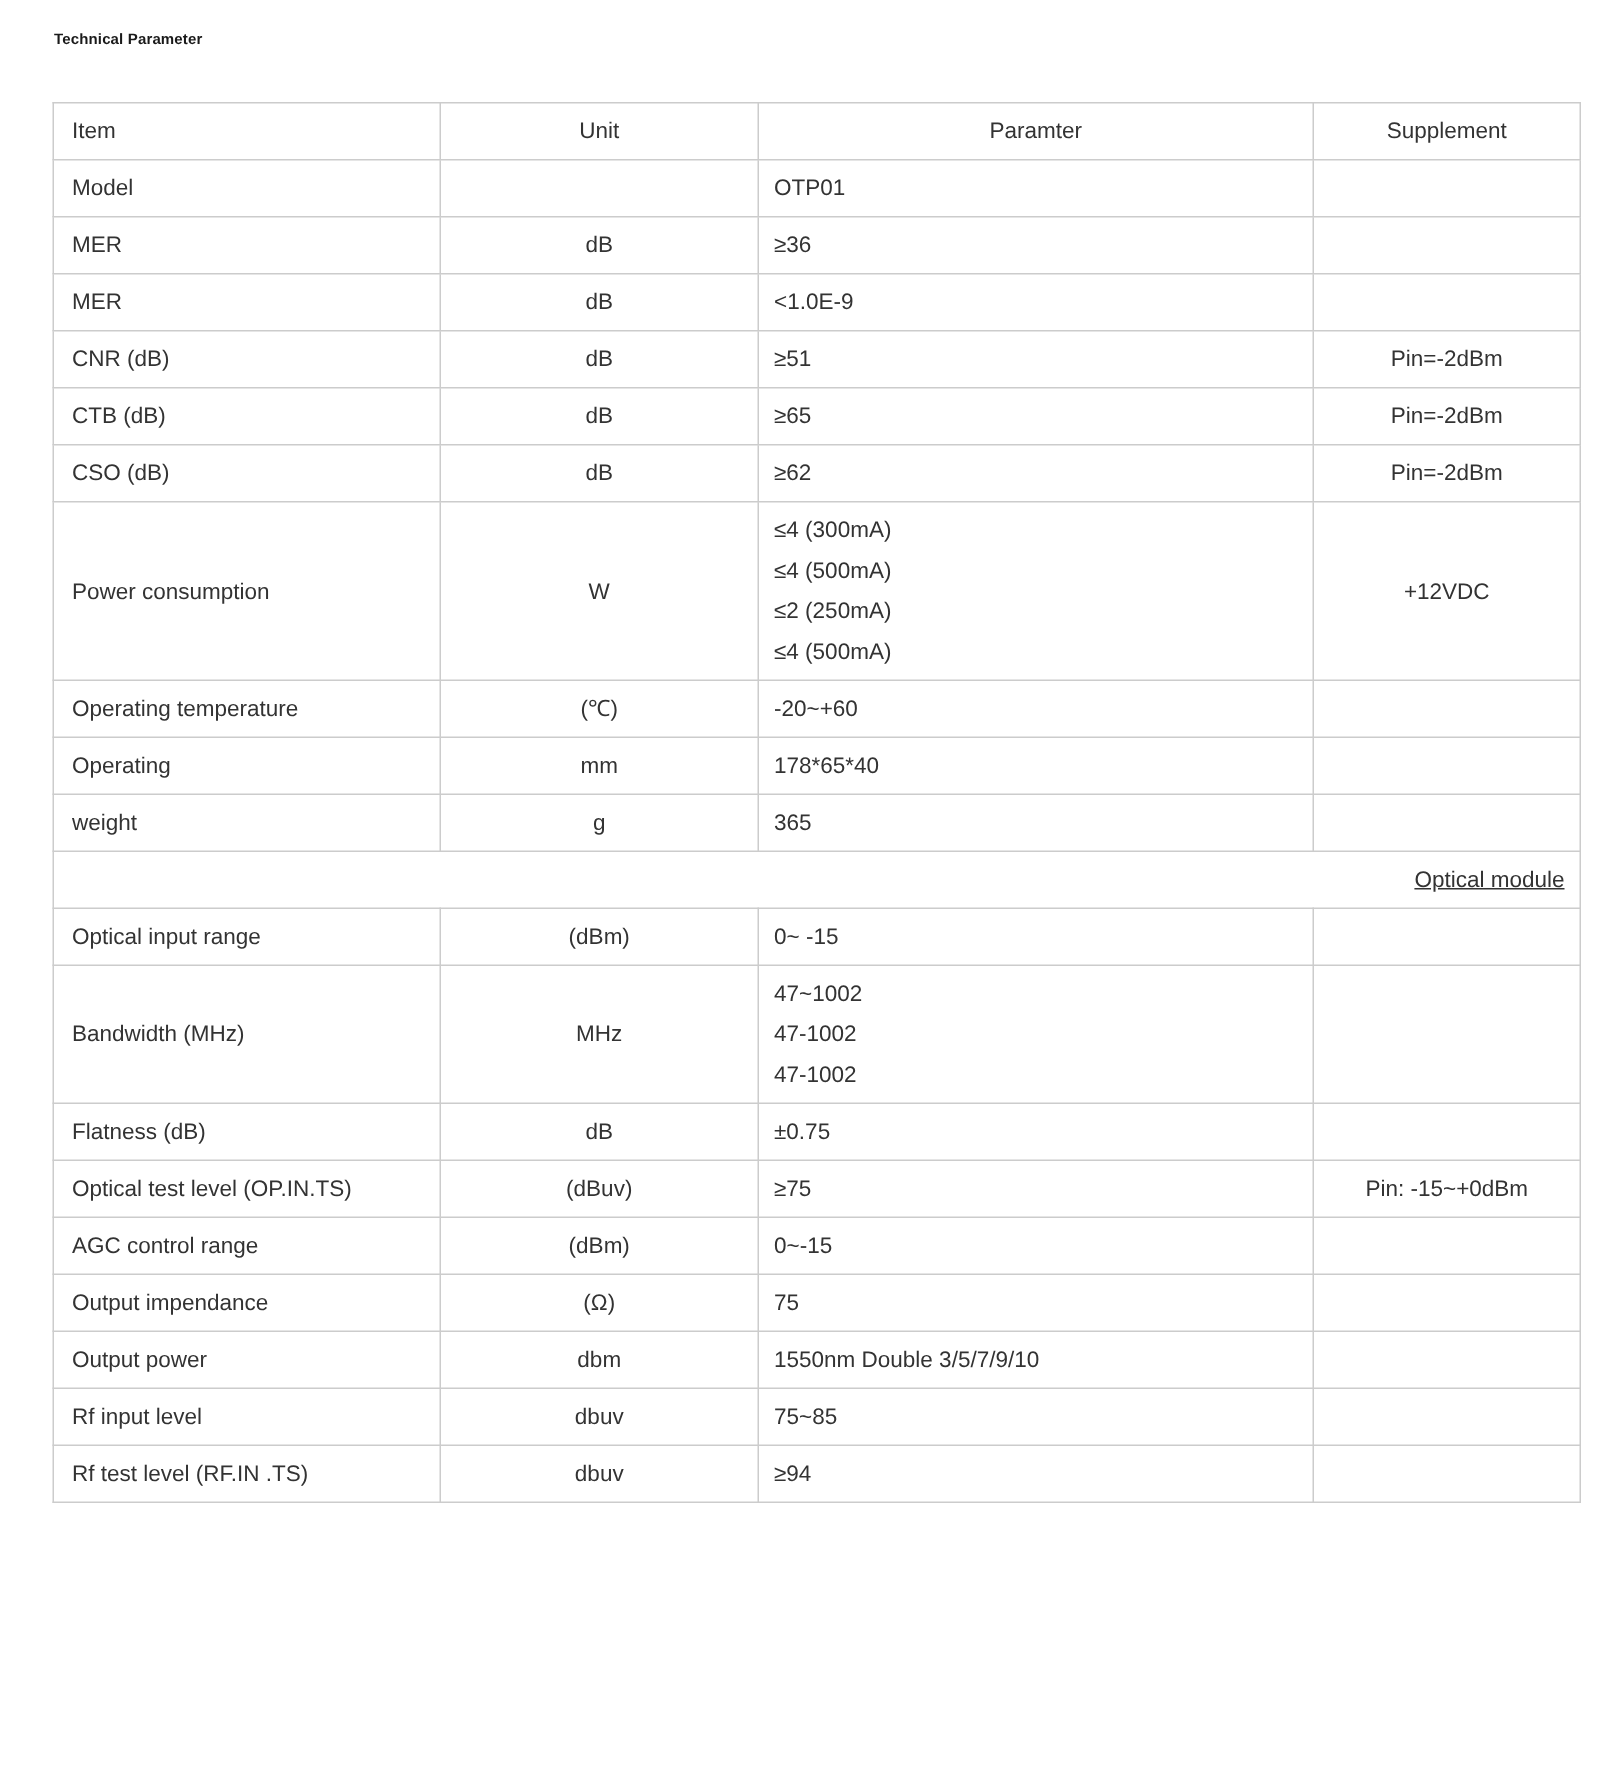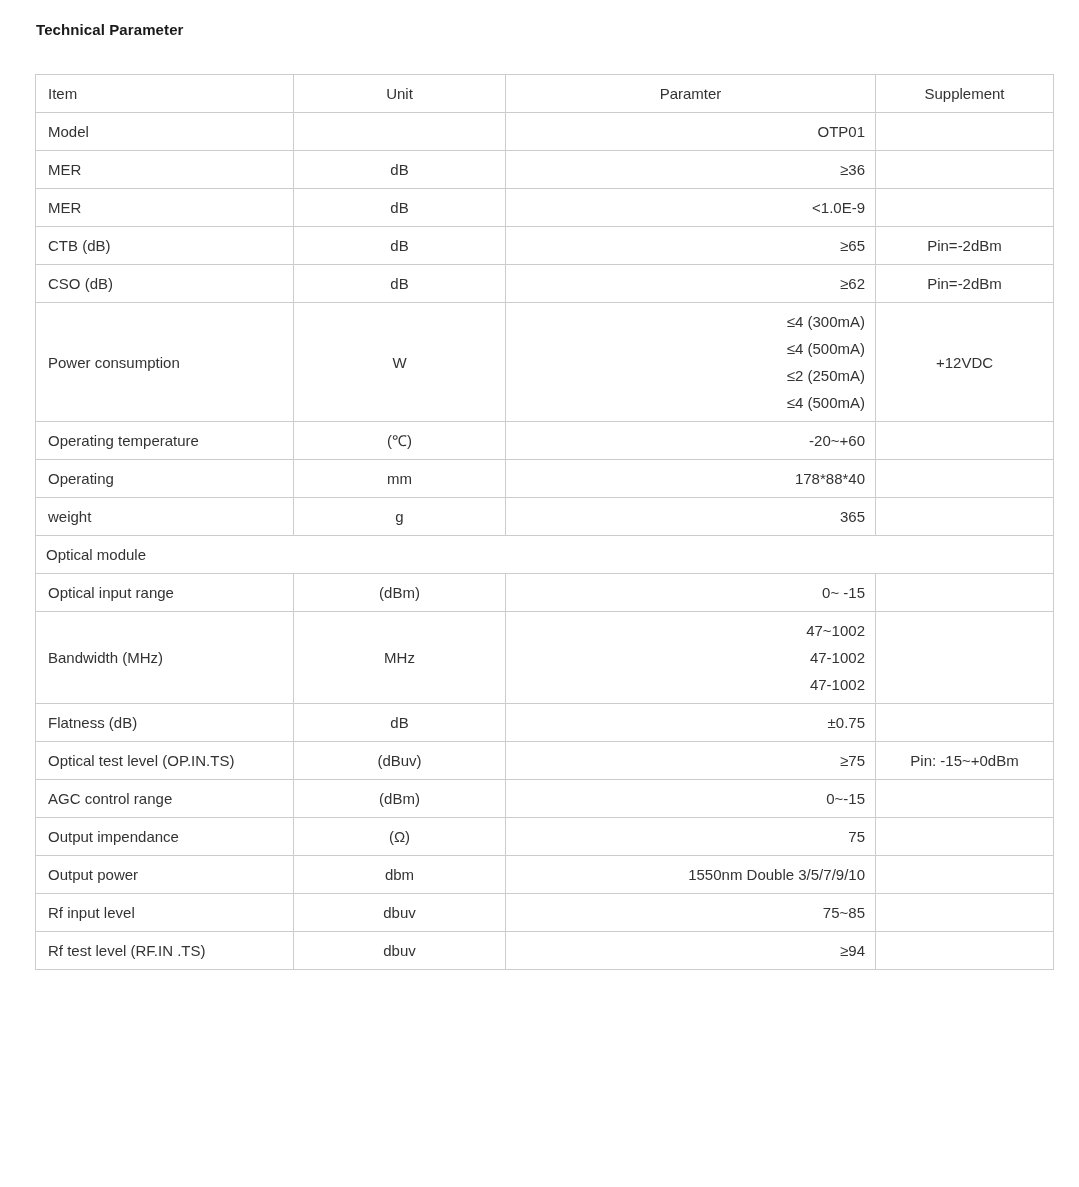--- a/index.html
+++ b/index.html
@@ -10,21 +10,21 @@
     color: #333333;
   }
   .page {
     width: 1079px;
     height: 1187px;
     box-sizing: border-box;
     padding: 21px 0 0 35px;
     background: #ffffff;
   }
   .title {
-    font-size: 15px;
+    font-size: 10px;
     font-weight: bold;
     color: #1a1a1a;
     margin: 0 0 13px 1px;
     letter-spacing: 0.1px;
   }
   table.spec-table {
     border-collapse: collapse;
     table-layout: fixed;
     width: 1018px;
     margin-top: 36px;
@@ -42,25 +42,26 @@
     box-sizing: border-box;
     overflow: hidden;
     background: #ffffff;
   }
   .spec-table th.item-head,
   .spec-table td.item-cell {
     text-align: left;
     padding-left: 12px;
   }
   .spec-table td.section-cell {
-    text-align: left;
+    text-align: right;
+    text-decoration: underline;
   }
   .param-line {
     line-height: 27px;
-    text-align: right;
+    text-align: left;
   }
 </style>
 </head>
 <body>
 
 <div class="page">
   <h2 class="title">Technical Parameter</h2>
 
   <table class="spec-table">
     <colgroup>
@@ -96,20 +97,28 @@
         </tr>
         <tr>
           <td class="item-cell">MER</td>
           <td class="unit-cell">dB</td>
           <td class="param-cell">
             <div class="param-line">&lt;1.0E-9</div>
           </td>
           <td class="supp-cell"></td>
         </tr>
         <tr>
+          <td class="item-cell">CNR (dB)</td>
+          <td class="unit-cell">dB</td>
+          <td class="param-cell">
+            <div class="param-line">≥51</div>
+          </td>
+          <td class="supp-cell">Pin=-2dBm</td>
+        </tr>
+        <tr>
           <td class="item-cell">CTB (dB)</td>
           <td class="unit-cell">dB</td>
           <td class="param-cell">
             <div class="param-line">≥65</div>
           </td>
           <td class="supp-cell">Pin=-2dBm</td>
         </tr>
         <tr>
           <td class="item-cell">CSO (dB)</td>
           <td class="unit-cell">dB</td>
@@ -134,21 +143,21 @@
           <td class="unit-cell">(℃)</td>
           <td class="param-cell">
             <div class="param-line">-20~+60</div>
           </td>
           <td class="supp-cell"></td>
         </tr>
         <tr>
           <td class="item-cell">Operating</td>
           <td class="unit-cell">mm</td>
           <td class="param-cell">
-            <div class="param-line">178*88*40</div>
+            <div class="param-line">178*65*40</div>
           </td>
           <td class="supp-cell"></td>
         </tr>
         <tr>
           <td class="item-cell">weight</td>
           <td class="unit-cell">g</td>
           <td class="param-cell">
             <div class="param-line">365</div>
           </td>
           <td class="supp-cell"></td>

